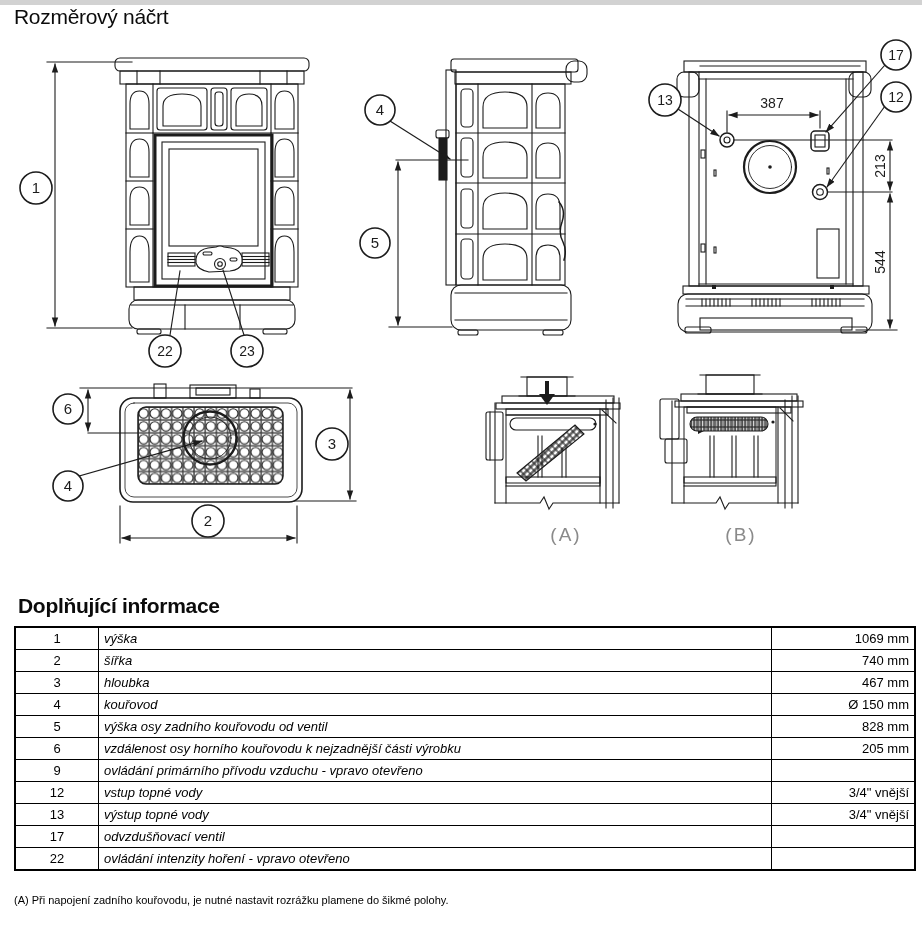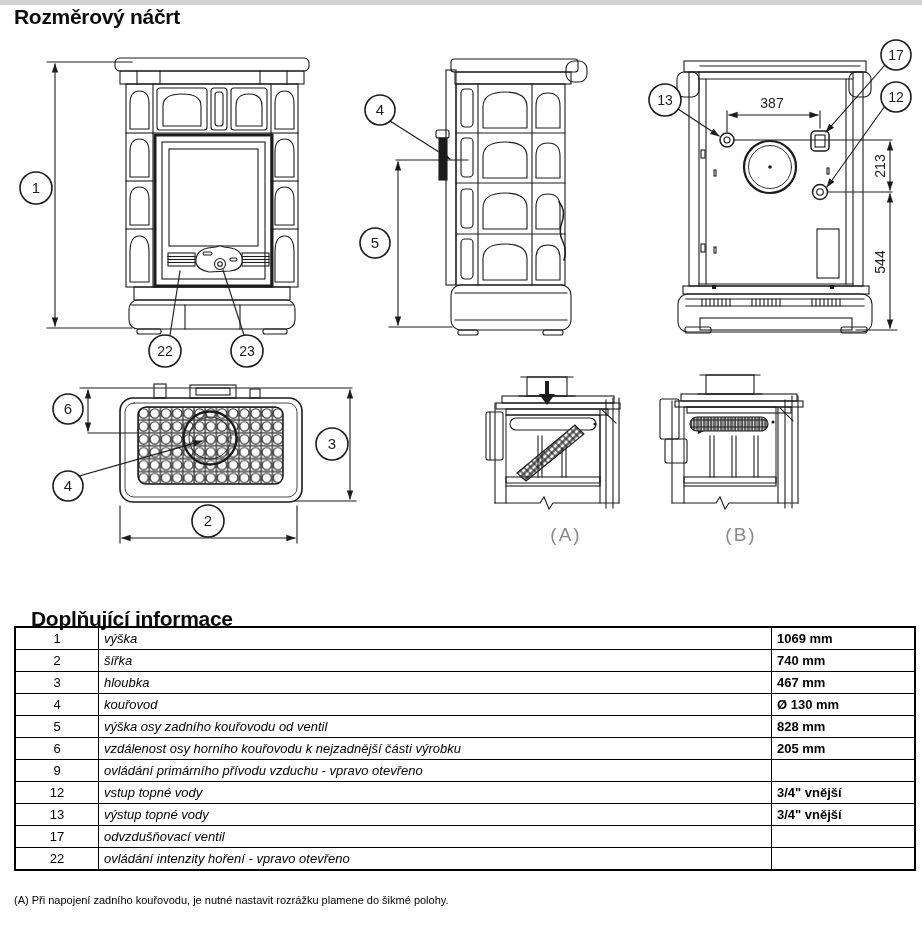--- a/index.html
+++ b/index.html
@@ -1,35 +1,35 @@
 <!DOCTYPE html>
 <html><head>
 <meta charset="utf-8">
 <style>
   html,body{margin:0;padding:0;}
   body{
     width:922px;height:935px;position:relative;background:#fff;
     font-family:"Liberation Sans", sans-serif;color:#111;overflow:hidden;
   }
   .topstrip{position:absolute;top:0;left:0;width:922px;height:5px;background:#d2d2d2;}
-  .h-title{position:absolute;left:14px;top:5px;margin:0;font-size:21px;font-weight:bold;letter-spacing:-0.3px;color:#0b0b0b;}
-  .h-info{position:absolute;left:14px;top:590px;margin:17px;font-size:21px;font-weight:bold;letter-spacing:-0.3px;color:#0b0b0b;}
+  .h-title{position:absolute;left:14px;top:5px;margin:0;font-size:21px;font-weight:normal;letter-spacing:-0.3px;color:#0b0b0b;}
+  .h-info{position:absolute;left:14px;top:590px;margin:4px;font-size:21px;font-weight:bold;letter-spacing:-0.3px;color:#0b0b0b;}
   svg.drawings{position:absolute;left:0;top:0;}
   svg text{font-family:"Liberation Sans", sans-serif;fill:#1c1c1c;}
   .sec-label{fill:#8a8a8a;font-size:19px;letter-spacing:2px;}
   table.info{
     position:absolute;left:14px;top:626px;width:902px;
     border-collapse:collapse;table-layout:fixed;
     font-size:13px;color:#000;
   }
   table.info td{border:1px solid #000;height:21px;padding:0 5px;overflow:hidden;white-space:nowrap;}
   table.info{border:2px solid #000;}
   td.c-num{width:72px;text-align:center;}
   td.c-label{text-align:left;padding-left:7px;font-style:italic;}
-  td.c-value{width:132px;padding-right:5px;font-weight:bold;}
+  td.c-value{width:132px;text-align:right;padding-right:5px;}
   .footnotes{position:absolute;left:14px;top:889px;font-size:11px;line-height:22px;color:#000;}
 </style>
 </head>
 <body>
 
 <div class="topstrip"></div>
 <h1 class="h-title">Rozměrový náčrt</h1>
 
 <svg class="drawings" width="922" height="562" viewBox="0 0 922 562" stroke="#1c1c1c" fill="none" stroke-width="1.1" stroke-linecap="square">
   <defs>
@@ -390,21 +390,21 @@
         <td class="c-value">740 mm</td>
       </tr>
       <tr>
         <td class="c-num">3</td>
         <td class="c-label">hloubka</td>
         <td class="c-value">467 mm</td>
       </tr>
       <tr>
         <td class="c-num">4</td>
         <td class="c-label">kouřovod</td>
-        <td class="c-value">Ø 130 mm</td>
+        <td class="c-value">Ø 150 mm</td>
       </tr>
       <tr>
         <td class="c-num">5</td>
         <td class="c-label">výška osy zadního kouřovodu od ventil</td>
         <td class="c-value">828 mm</td>
       </tr>
       <tr>
         <td class="c-num">6</td>
         <td class="c-label">vzdálenost osy horního kouřovodu k nejzadnější části výrobku</td>
         <td class="c-value">205 mm</td>

